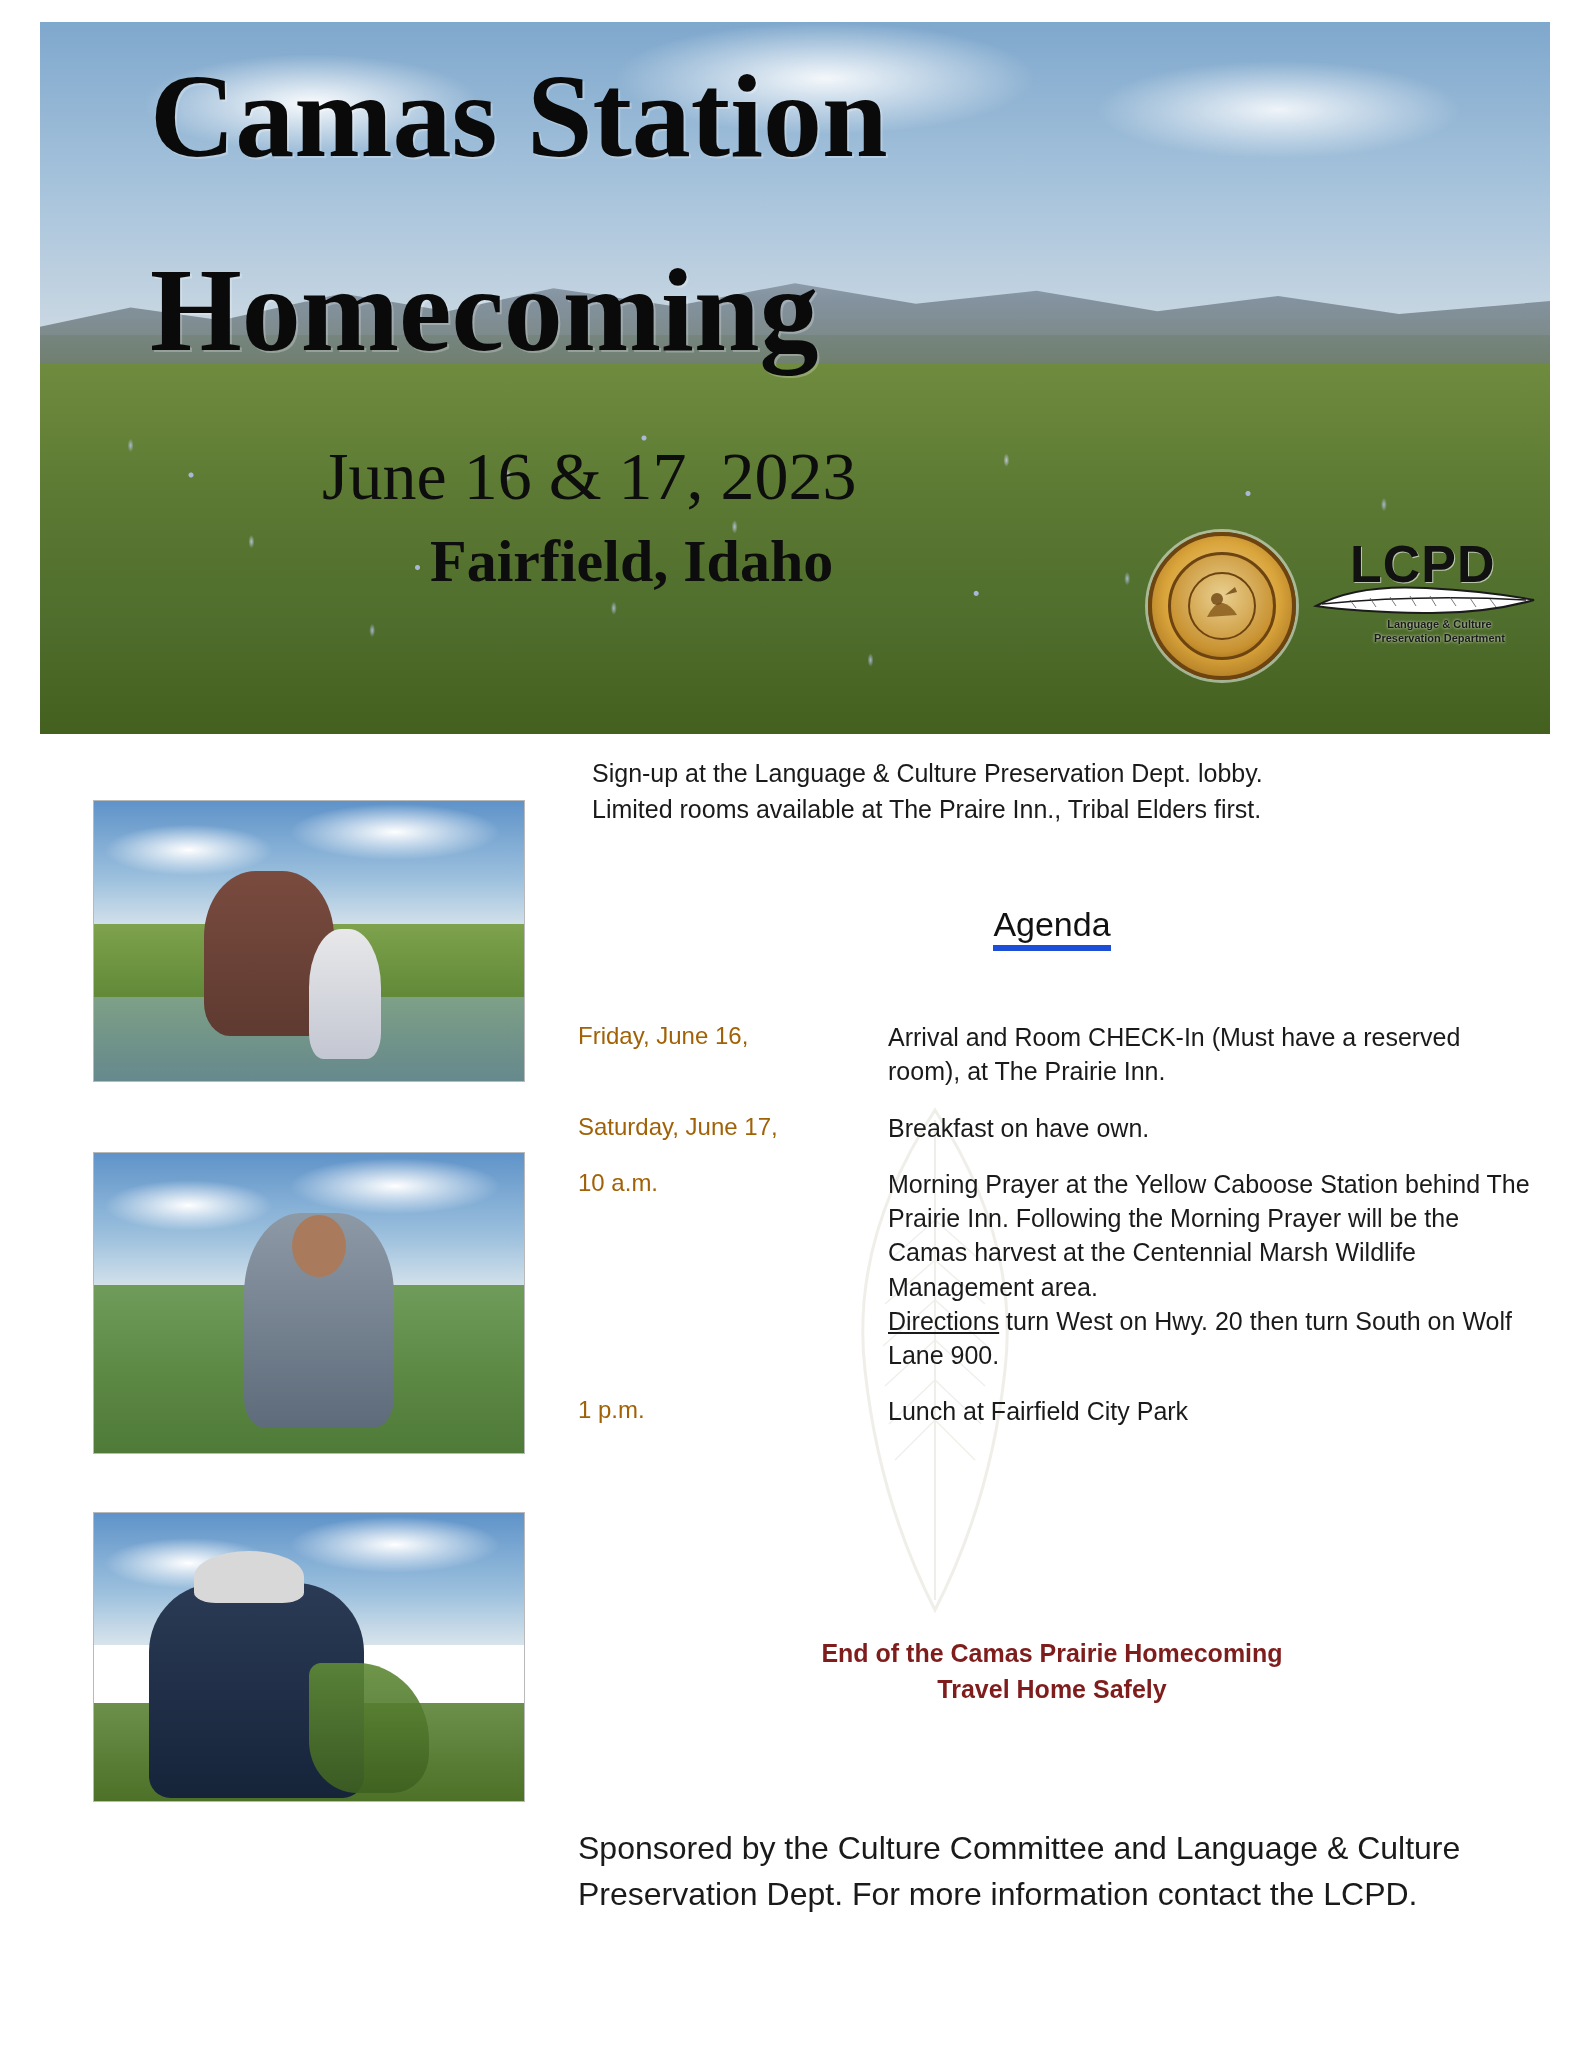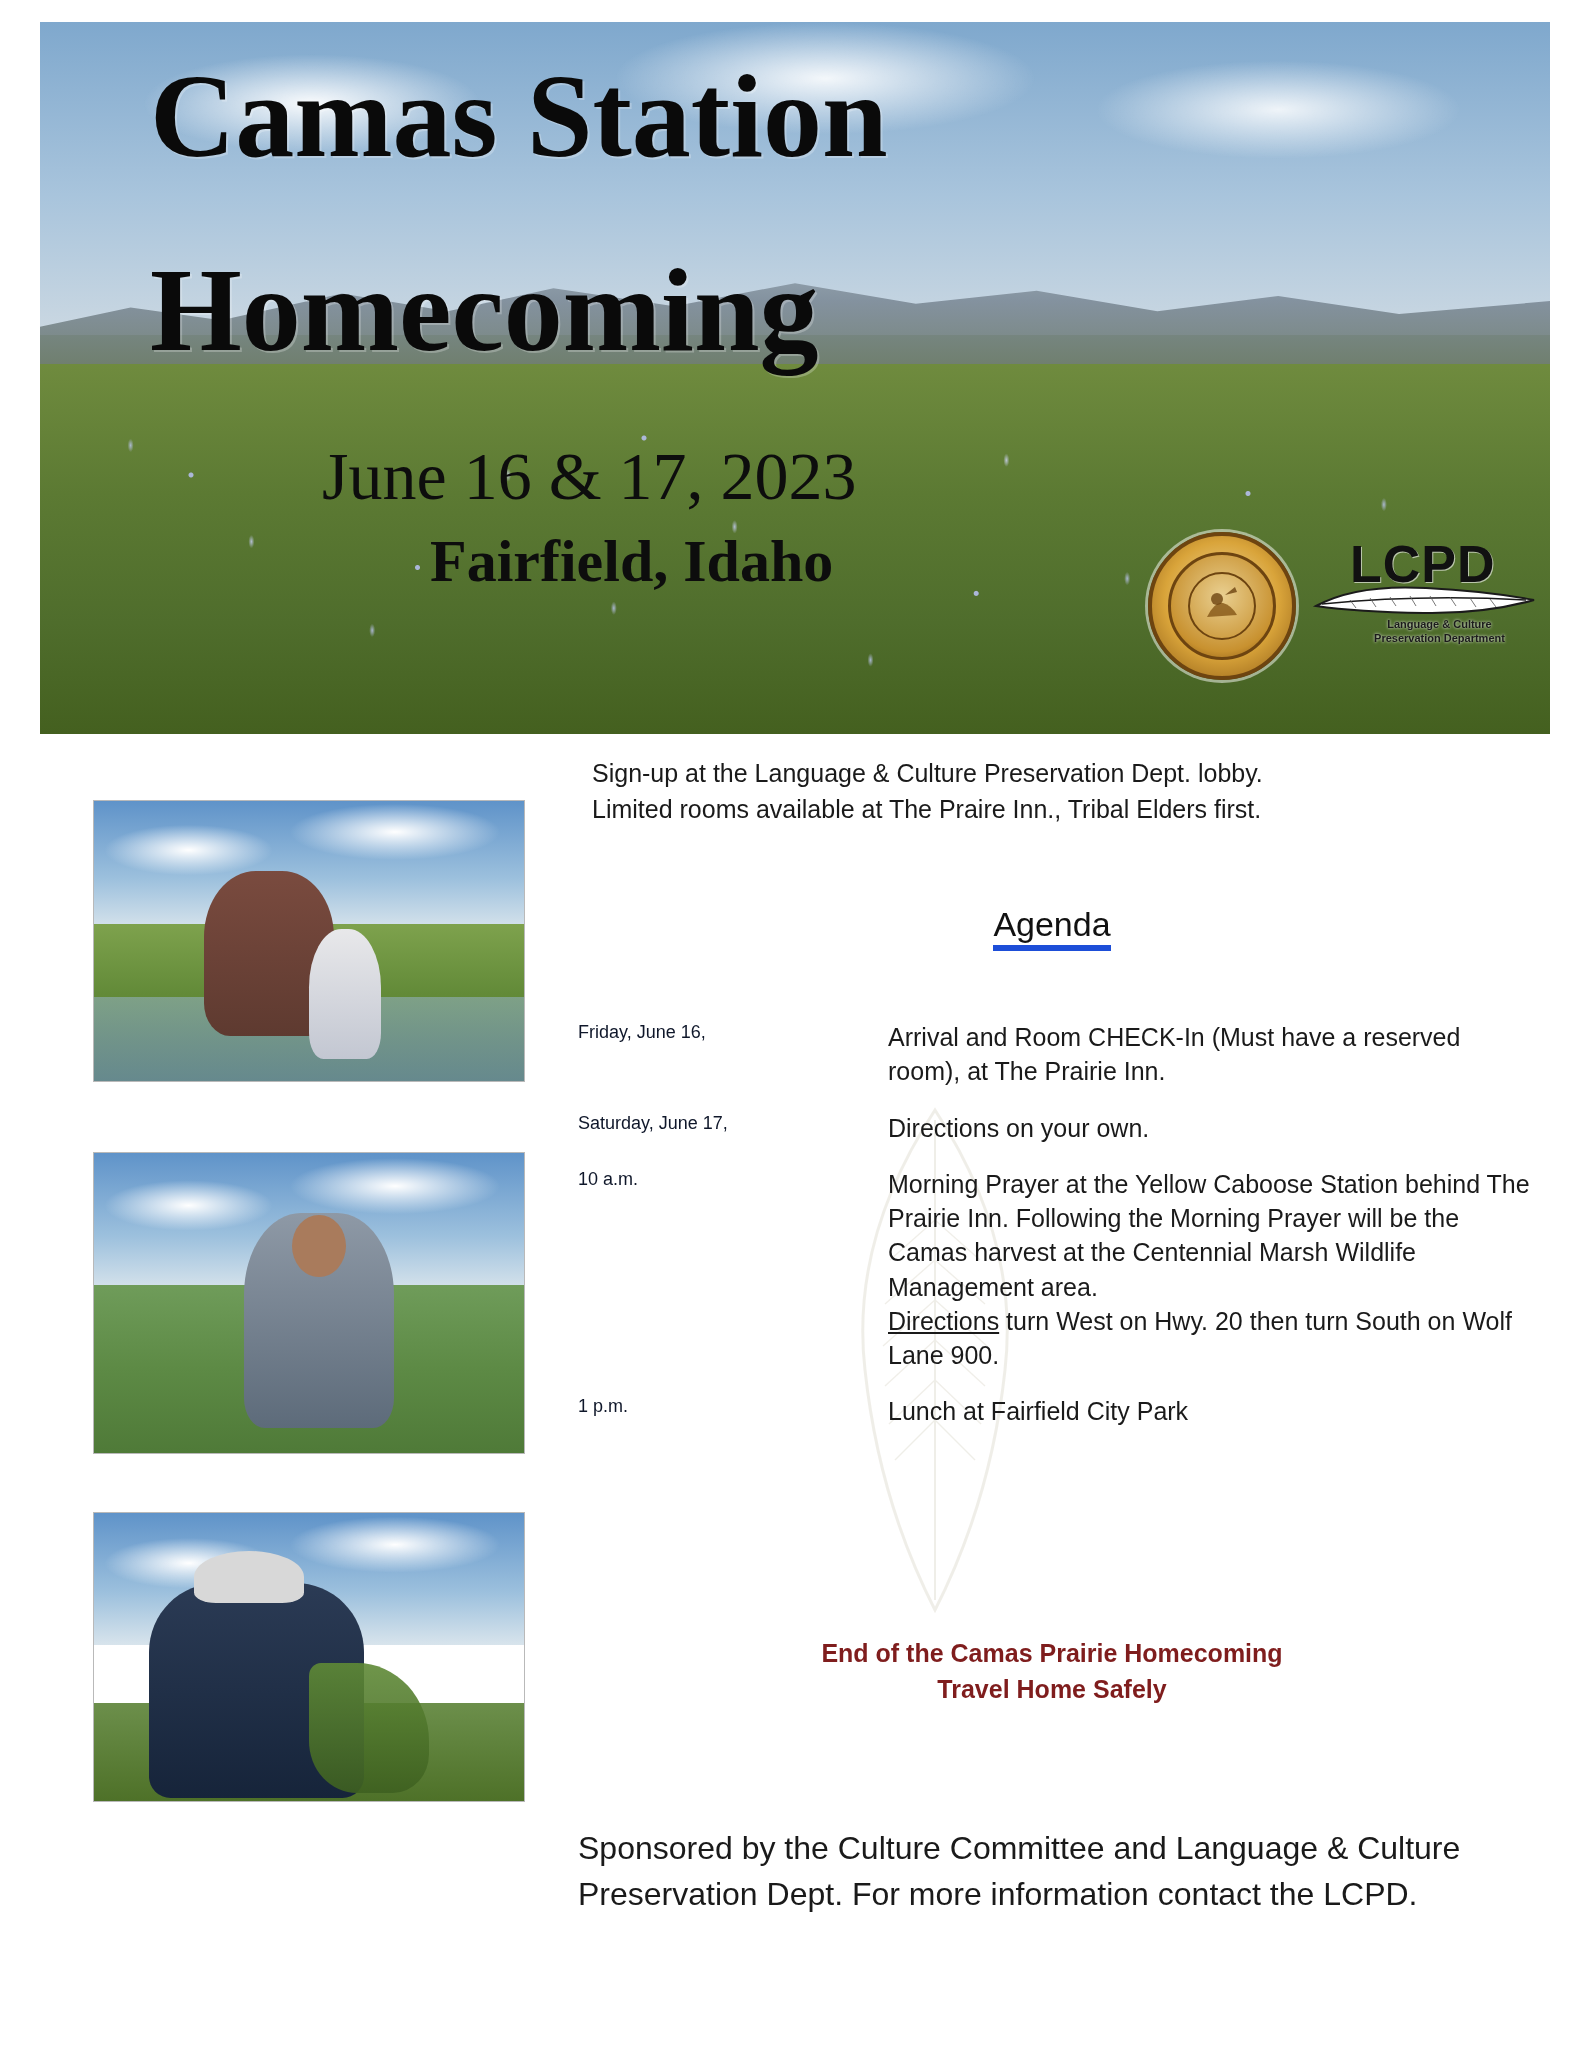--- a/index.html
+++ b/index.html
@@ -244,23 +244,23 @@
     top: 1020px;
     width: 960px;
   }
   .agenda-row {
     display: flex;
     margin-bottom: 22px;
   }
   .agenda-time {
     width: 310px;
     flex: 0 0 310px;
-    font-size: 18px;
+    font-size: 24px;
     line-height: 1.35;
-    color: #0f172a;
+    color: #a16207;
   }
   .agenda-desc {
     flex: 1;
     font-size: 25px;
     line-height: 1.37;
     color: #1a1a1a;
   }
   .agenda-desc .u { text-decoration: underline; }
 
   .closing {
@@ -391,21 +391,21 @@
 </div>
 
 <div class="agenda">
   <div class="agenda-row">
     <div class="agenda-time">Friday, June 16,</div>
     <div class="agenda-desc">Arrival and Room CHECK-In (Must have a reserved room), at The Prairie Inn.</div>
   </div>
 
   <div class="agenda-row">
     <div class="agenda-time">Saturday, June 17,</div>
-    <div class="agenda-desc">Directions on your own.</div>
+    <div class="agenda-desc">Breakfast on have own.</div>
   </div>
 
   <div class="agenda-row">
     <div class="agenda-time">10 a.m.</div>
     <div class="agenda-desc">
       <span>Morning Prayer at the Yellow Caboose Station behind The Prairie Inn. Following the Morning Prayer will be the Camas harvest at the Centennial Marsh Wildlife Management area.</span>
       <br>
       <span class="u">Directions</span><span> turn West on Hwy. 20 then turn South on Wolf Lane 900.</span>
     </div>
   </div>

